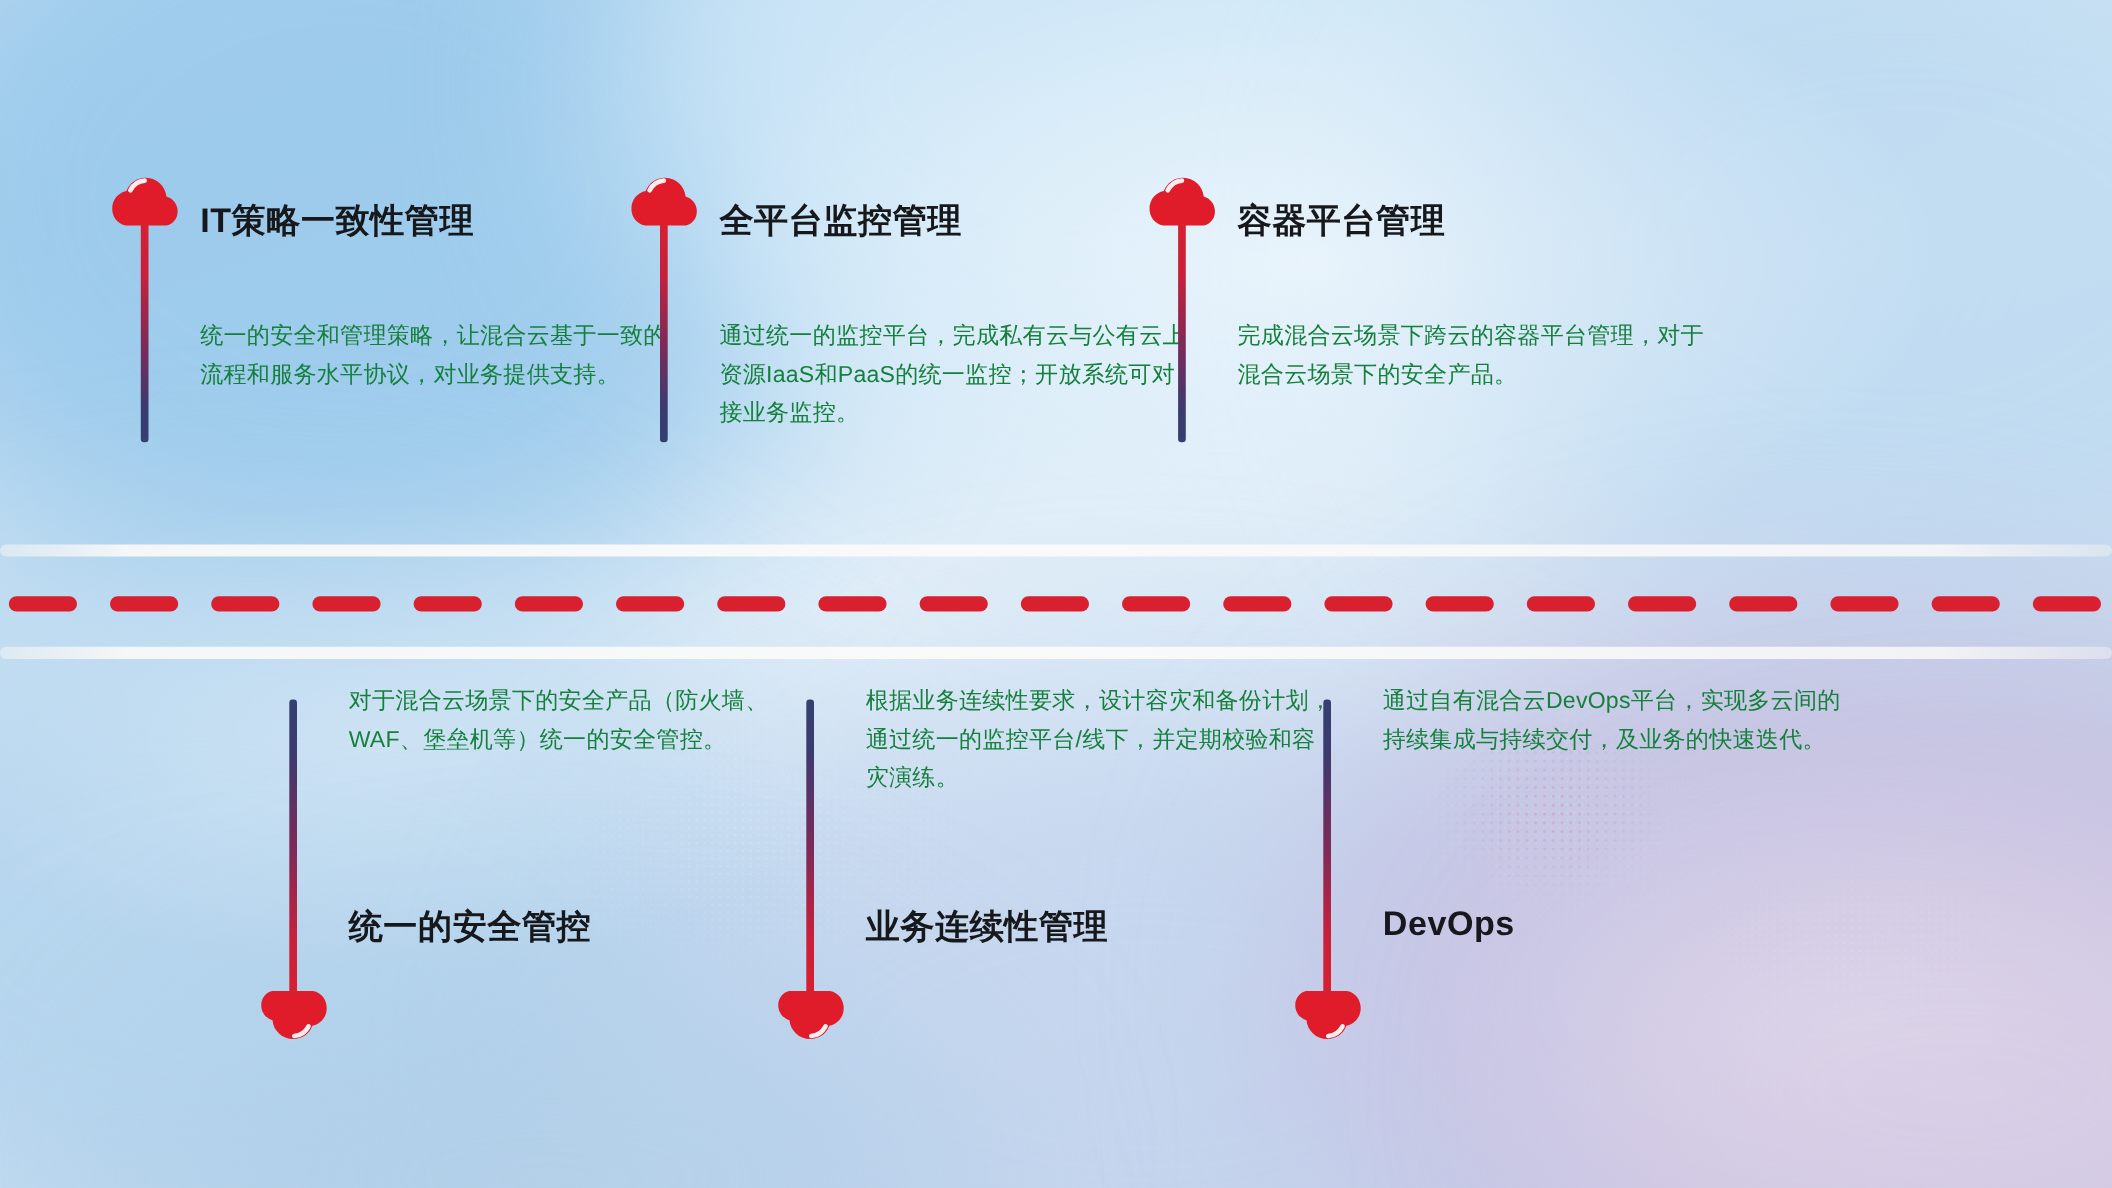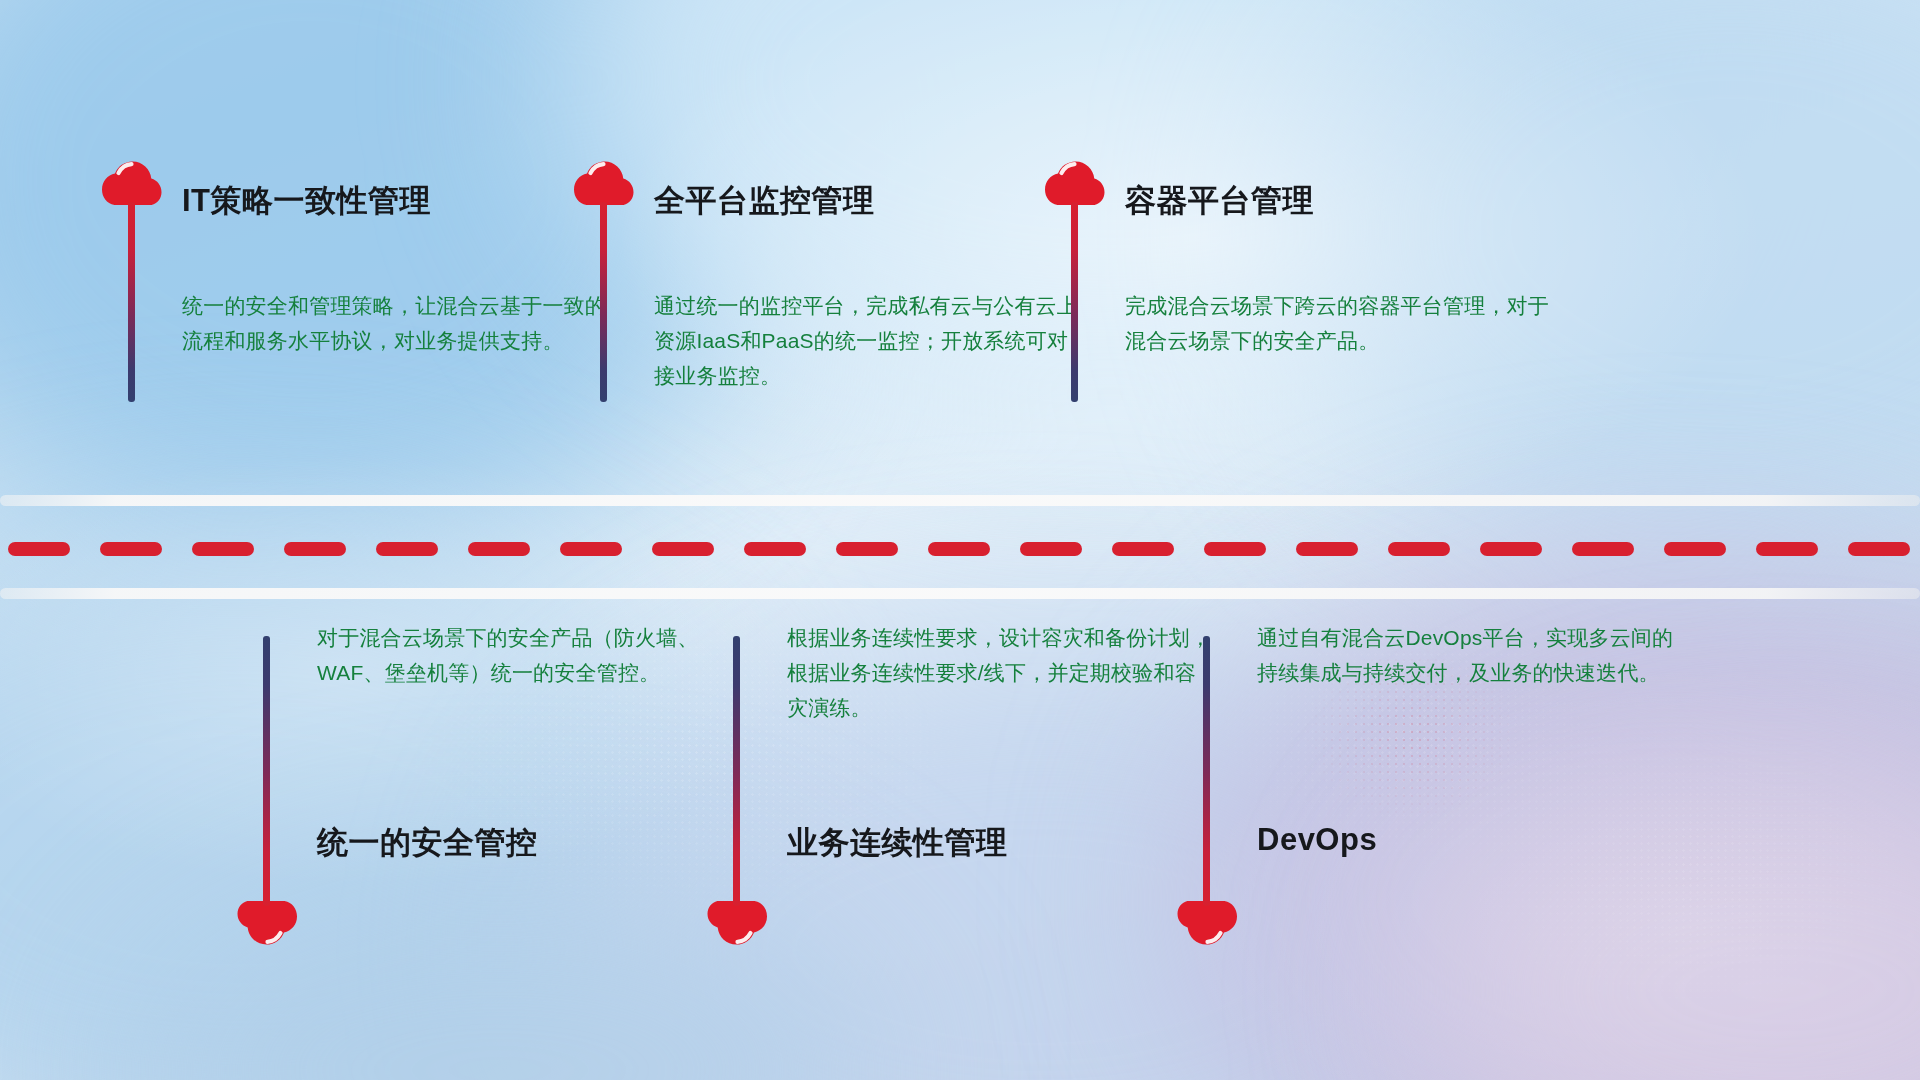--- a/index.html
+++ b/index.html
@@ -304,21 +304,21 @@
     <div class="cloud-wrap">
       <div class="cloud">
         <svg viewBox="0 0 64 48" xmlns="http://www.w3.org/2000/svg">
           <path d="M14.5 45 C6.5 43.5 2 37 2 29.5 C2 21.5 7.5 15 15 13.6 C17.6 6.4 24.6 1.5 32.6 1.5 C42.4 1.5 50.4 9 51.3 18.6 C57.3 20.3 61.5 25.7 61.5 32.2 C61.5 38.6 57.3 43.6 51.6 45 Z" fill="#e01b2a"></path>
           <path d="M18.5 13 C21.5 7.5 26 4.5 31.5 4.2" stroke="#ffffff" stroke-width="4.2" stroke-linecap="round" fill="none" opacity="0.92"></path>
         </svg>
       </div>
     </div>
     <div class="stem stem-bottom"></div>
     <div class="heading">业务连续性管理</div>
-    <div class="body-text">根据业务连续性要求，设计容灾和备份计划，根据业务连续性要求/线下，并定期校验和容灾演练。</div>
+    <div class="body-text">根据业务连续性要求，设计容灾和备份计划，通过统一的监控平台/线下，并定期校验和容灾演练。</div>
   </div>
 
   <div class="bottom-block" style="left:1175px">
     <div class="cloud-wrap">
       <div class="cloud">
         <svg viewBox="0 0 64 48" xmlns="http://www.w3.org/2000/svg">
           <path d="M14.5 45 C6.5 43.5 2 37 2 29.5 C2 21.5 7.5 15 15 13.6 C17.6 6.4 24.6 1.5 32.6 1.5 C42.4 1.5 50.4 9 51.3 18.6 C57.3 20.3 61.5 25.7 61.5 32.2 C61.5 38.6 57.3 43.6 51.6 45 Z" fill="#e01b2a"></path>
           <path d="M18.5 13 C21.5 7.5 26 4.5 31.5 4.2" stroke="#ffffff" stroke-width="4.2" stroke-linecap="round" fill="none" opacity="0.92"></path>
         </svg>
       </div>

